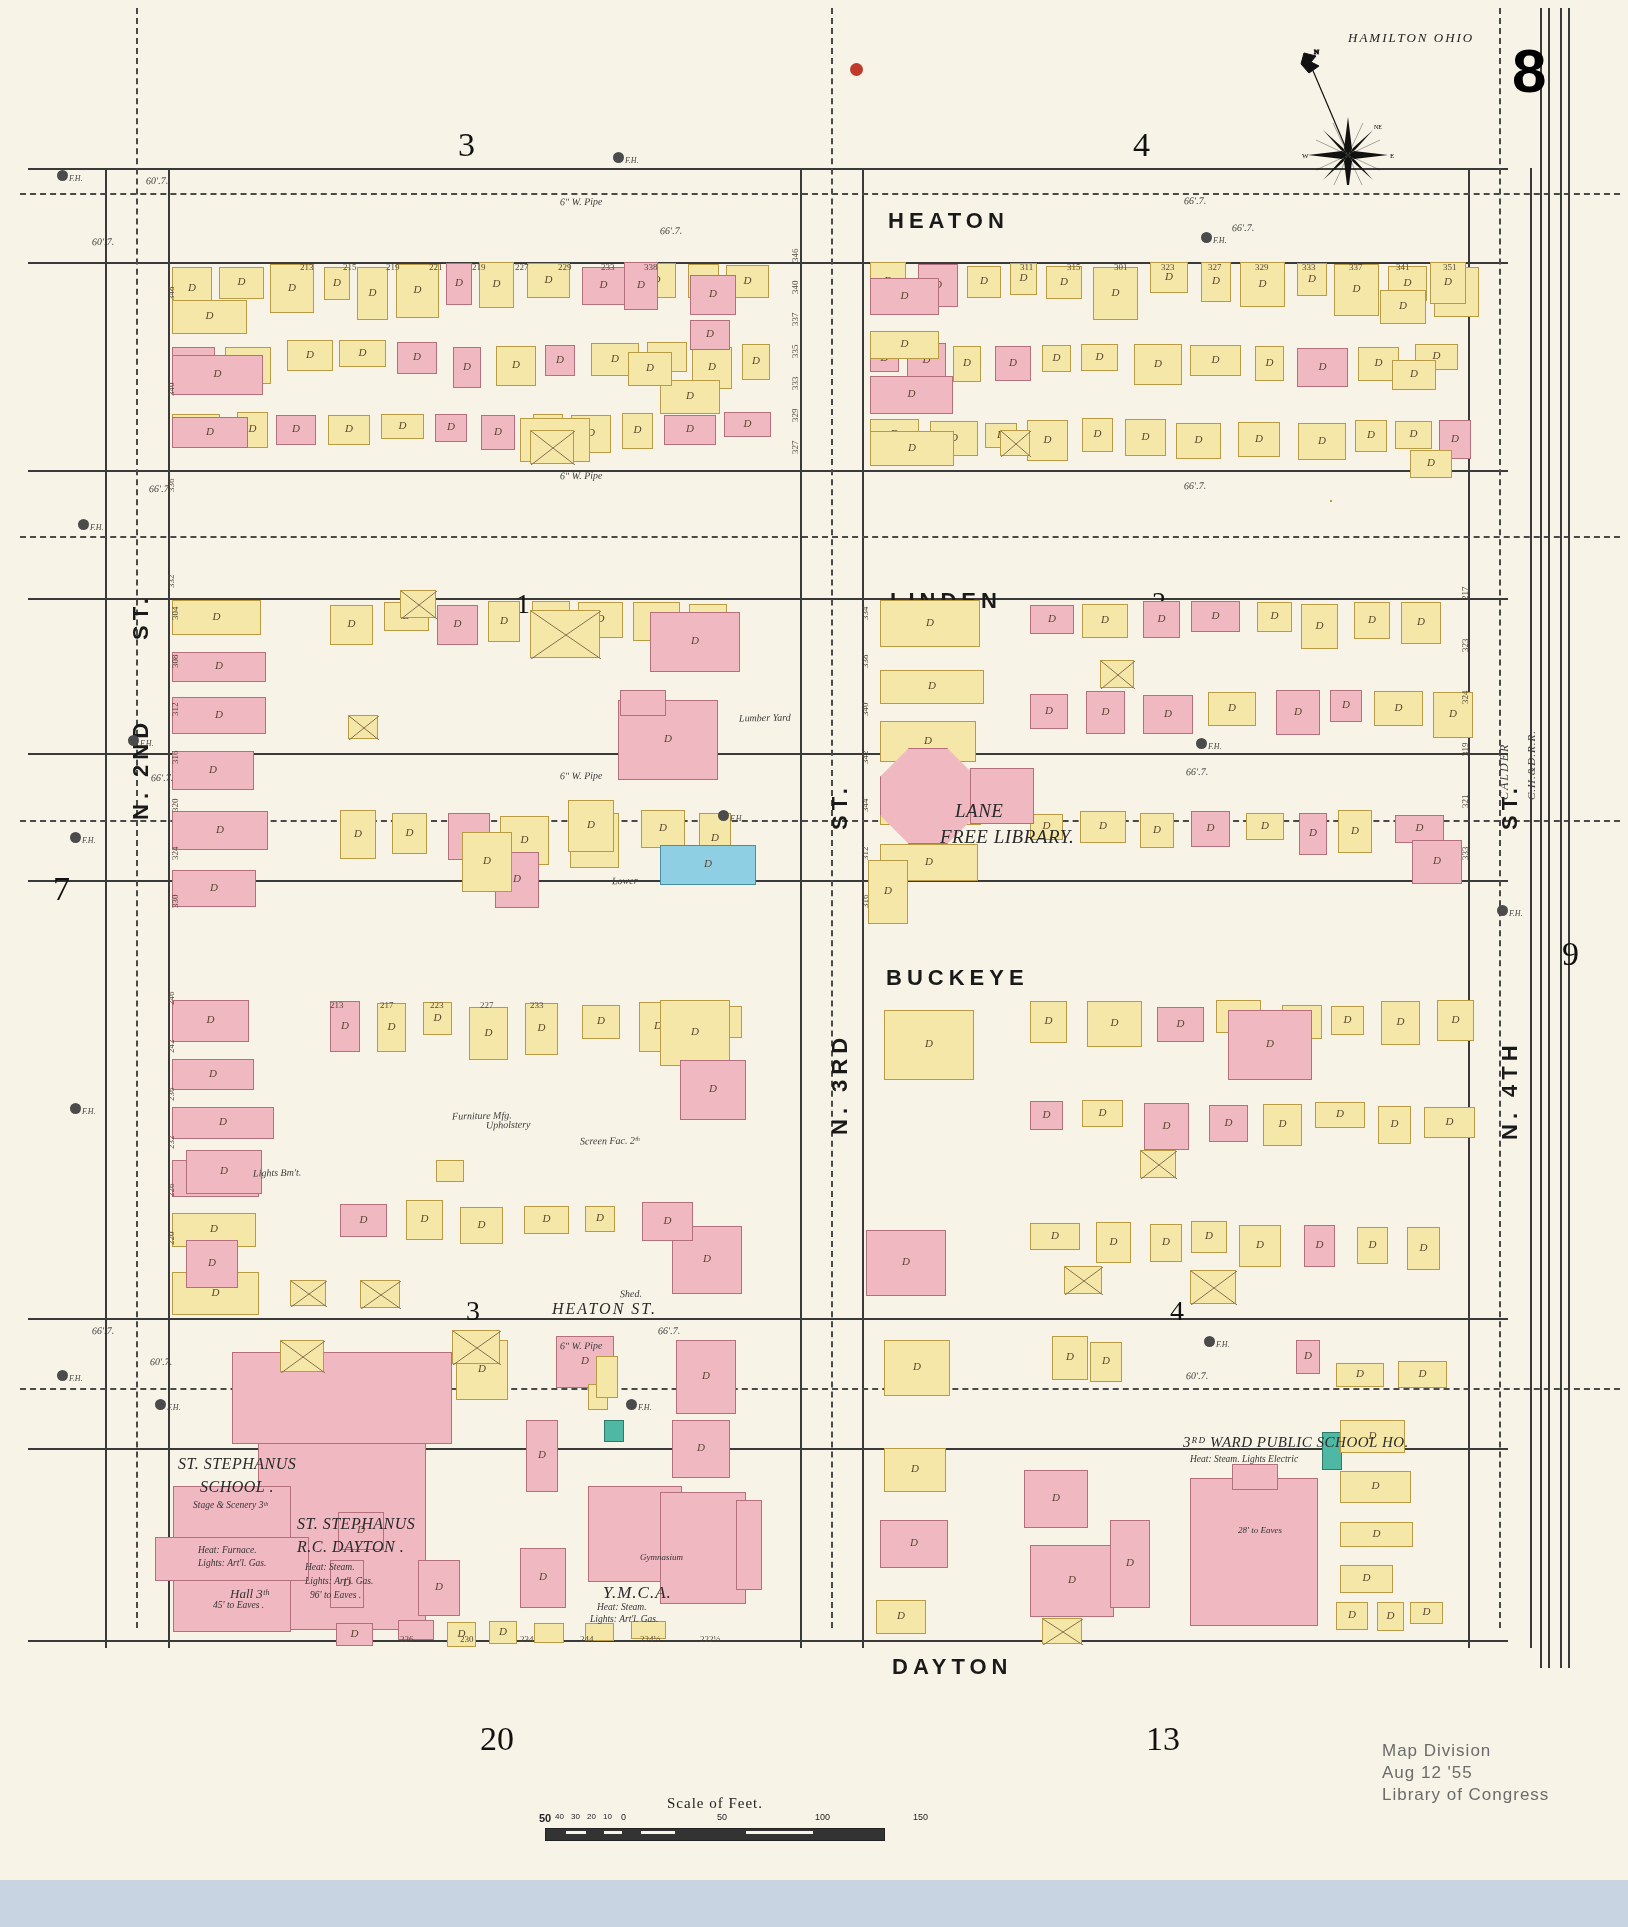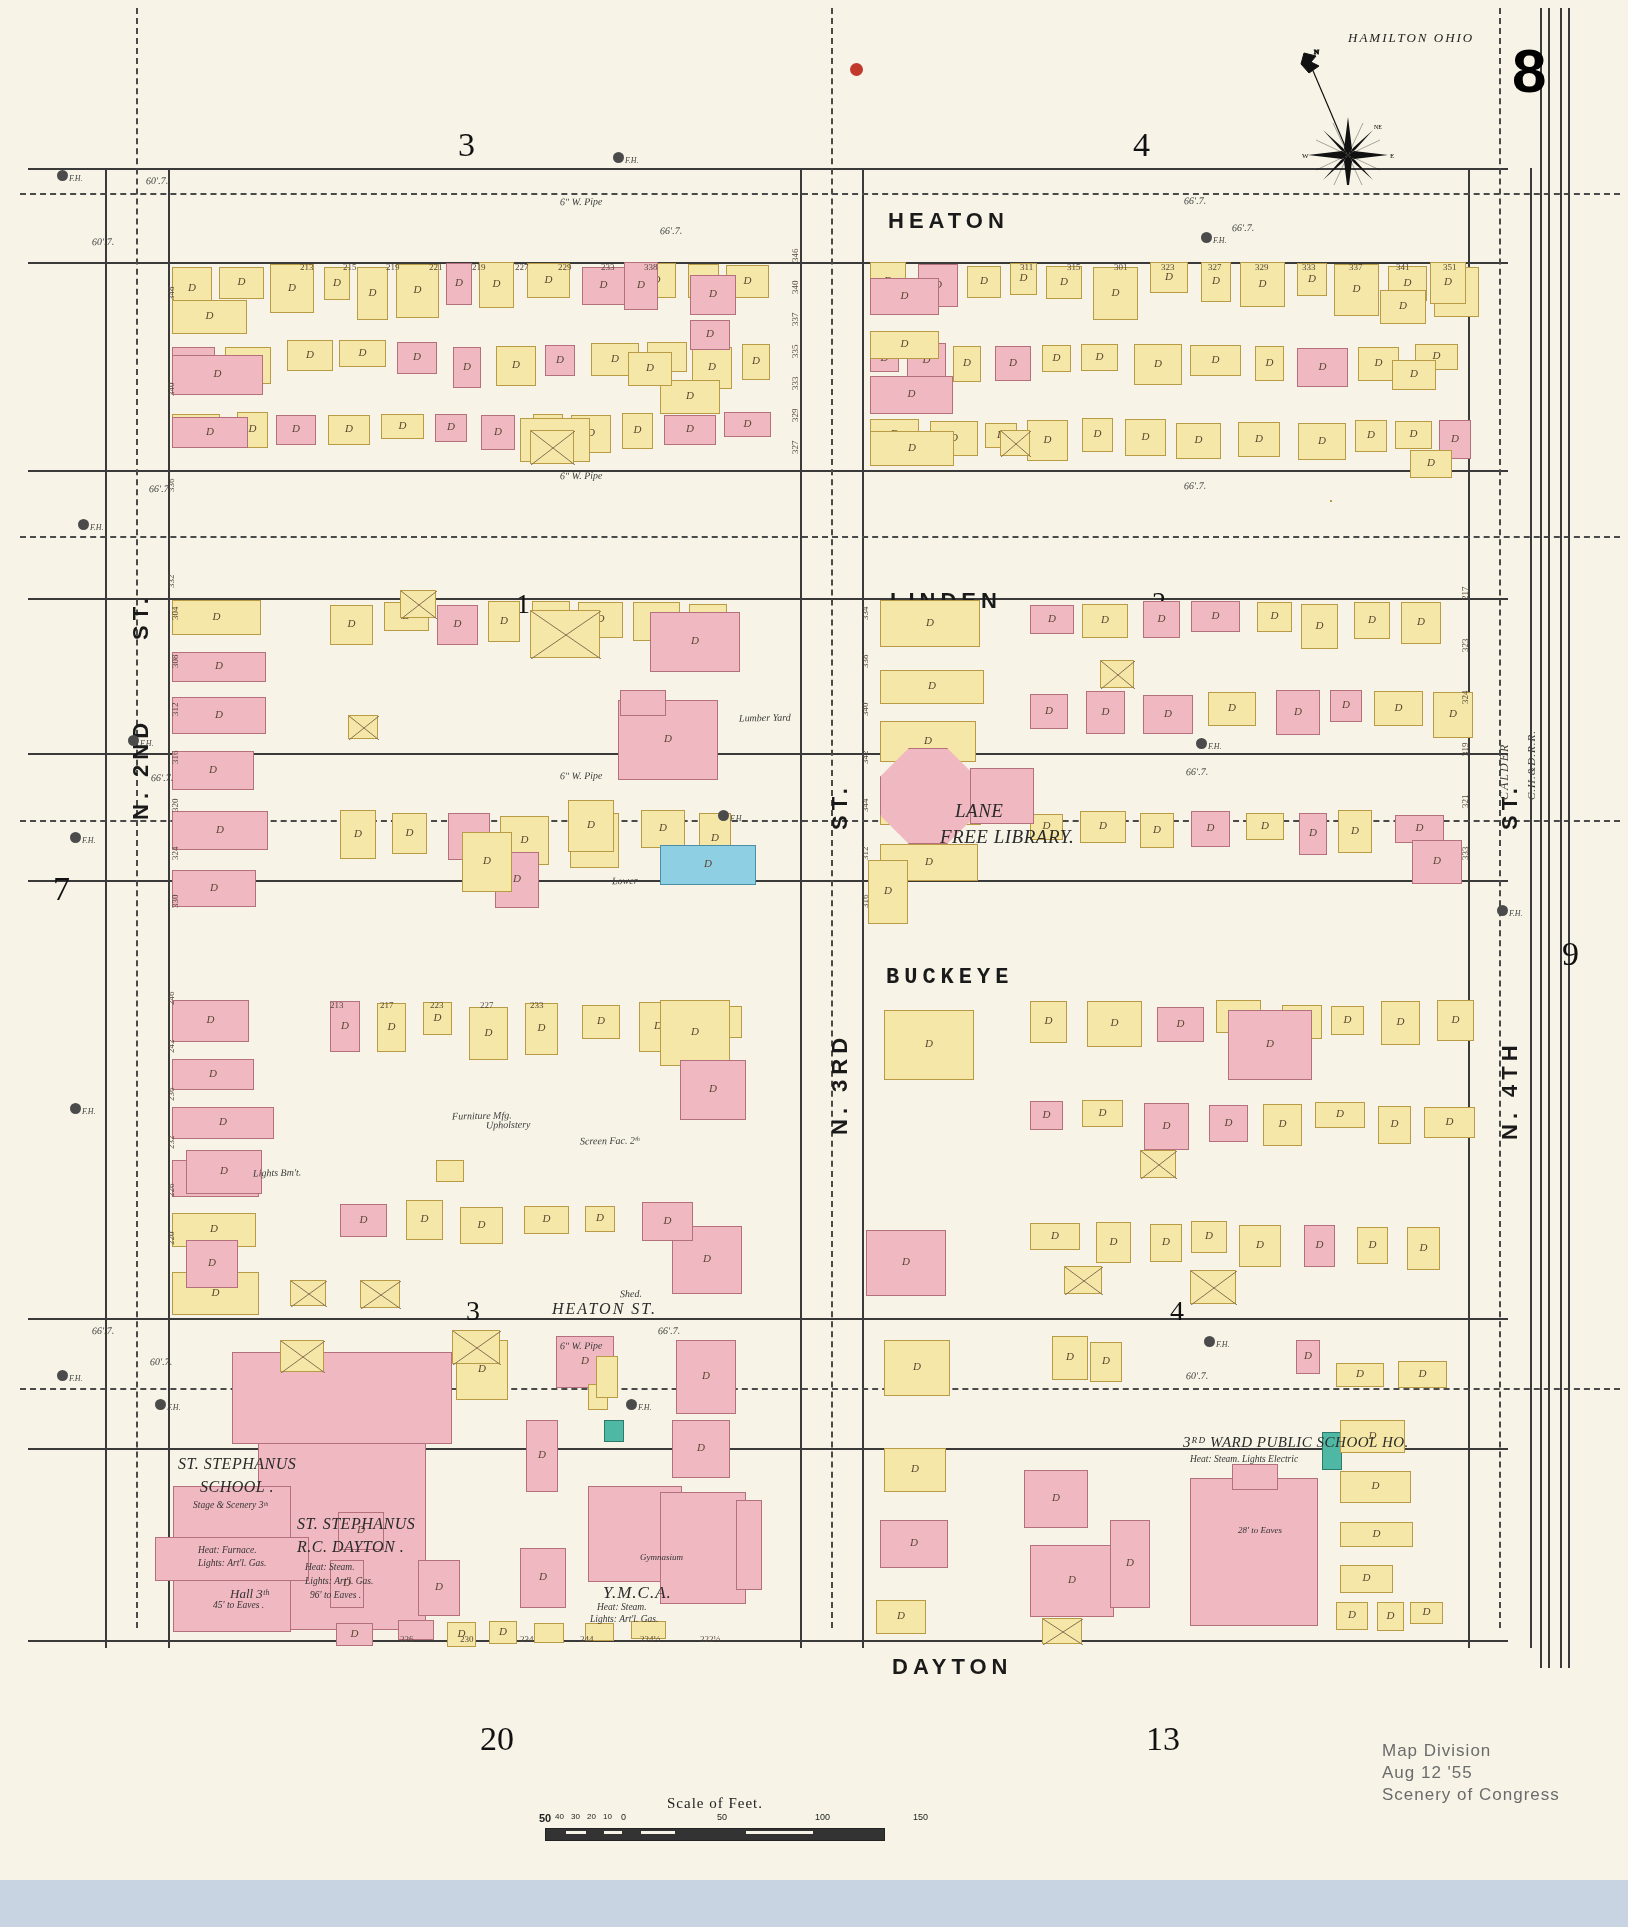--- a/index.html
+++ b/index.html
@@ -132,21 +132,21 @@
         <text x="26" y="-26" font-size="6" font-family="Liberation Serif, serif">NE</text>
       </g>
     </svg>
   </div>
 
   <div class="cityname" style="left:1348px;top:30px;">HAMILTON  OHIO</div>
   <div class="sheetnum" style="left:1512px;top:35px;">8</div>
 
   <div class="stname" style="left:888px;top:208px;">HEATON</div>
   <div class="stname" style="left:890px;top:588px;">LINDEN</div>
-  <div class="stname" style="left:886px;top:965px;font-family:Liberation Mono, monospace;">BUCKEYE</div>
+  <div class="stname" style="left:886px;top:965px;">BUCKEYE</div>
   <div class="stname" style="left:892px;top:1654px;">DAYTON</div>
 
   <div class="bignote" style="left:552px;top:1300px;font-style:italic;letter-spacing:2px;font-size:16px;">HEATON  ST.</div>
 
   <div class="stname vert" style="left:128px;top:820px;transform:rotate(-90deg);">N. 2ND</div>
 
   <div class="stname vert" style="left:128px;top:640px;transform:rotate(-90deg);">ST.</div>
 
   <div class="stname vert" style="left:827px;top:1135px;transform:rotate(-90deg);">N. 3RD</div>
   <div class="stname vert" style="left:827px;top:830px;transform:rotate(-90deg);">ST.</div>
@@ -907,16 +907,16 @@
       <i style="left:20px;width:20px;"></i>
       <i style="left:58px;width:18px;"></i>
       <i style="left:95px;width:34px;"></i>
       <i style="left:200px;width:67px;"></i>
     </div>
   </div>
 
   <div id="locstamp">
     <div>Map Division</div>
     <div>Aug 12 '55</div>
-    <div>Scenery of Congress</div>
+    <div>Library of Congress</div>
   </div>
 
 </div>
 
 </body></html>

